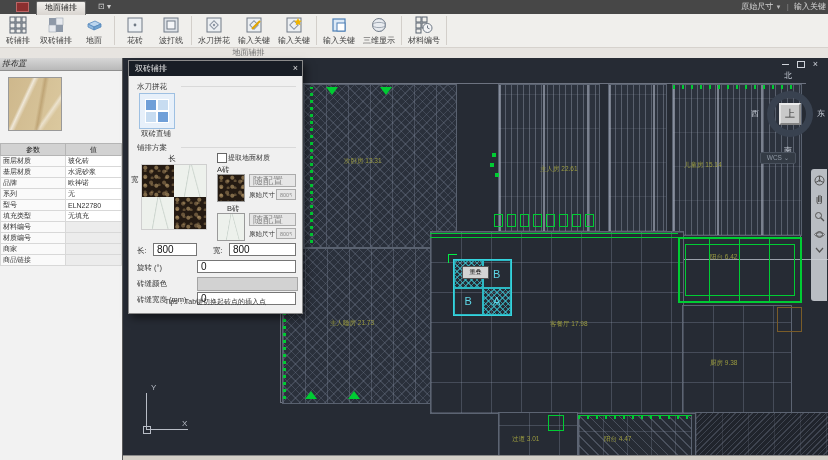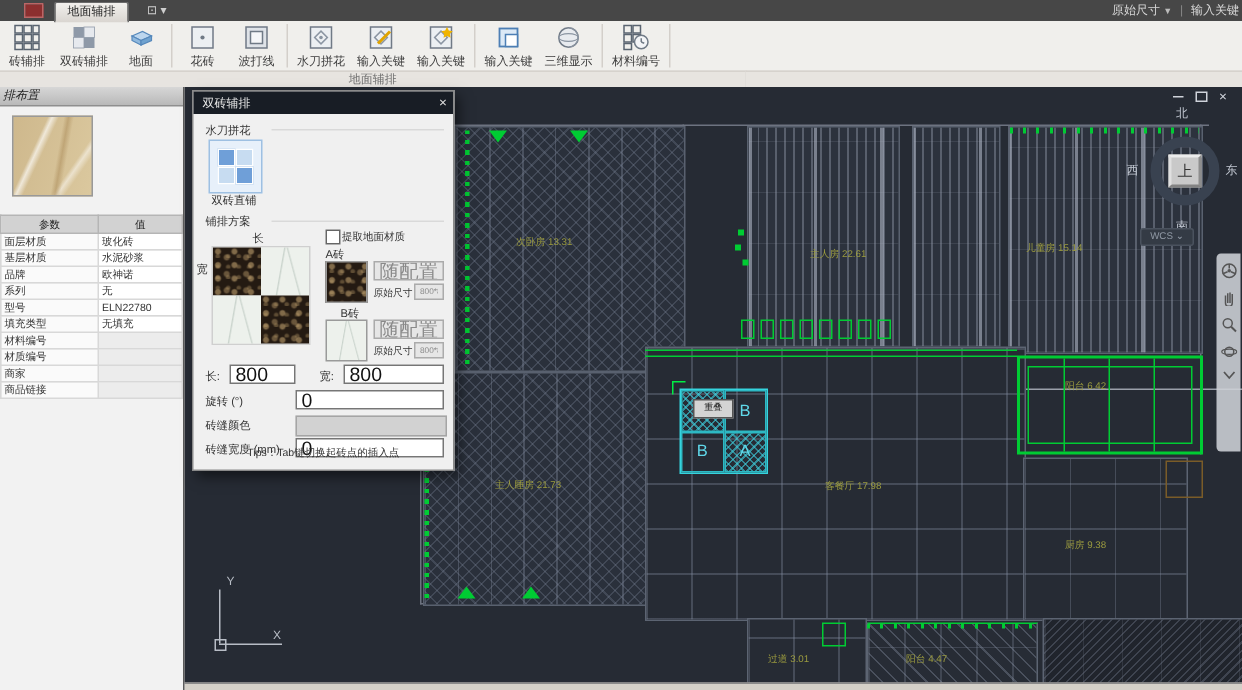--- a/index.html
+++ b/index.html
@@ -62,21 +62,21 @@
   .checker{position:absolute;left:12px;top:77px;width:64px;height:64px;display:grid;
            grid-template-columns:32px 32px;grid-template-rows:32px 32px;border:1px solid #cfcfcf;}
   .marble-dark{background-color:#241a12;
      background-image:radial-gradient(circle at 30% 30%,rgba(205,172,118,.55) 0 1.5px,transparent 2.5px),
                       radial-gradient(circle at 70% 60%,rgba(190,158,108,.45) 0 1.5px,transparent 2.5px),
                       radial-gradient(circle at 45% 85%,rgba(180,150,100,.4) 0 1px,transparent 2px);
      background-size:11px 9px,13px 11px,7px 7px;}
   .marble-light{background-color:#edf1ec;
      background-image:linear-gradient(100deg,transparent 40%,rgba(150,168,158,.4) 42%,transparent 45%),
                       linear-gradient(75deg,transparent 62%,rgba(150,168,158,.35) 64%,transparent 67%);}
-  .dfield{position:absolute;height:13px;border:1px solid #767676;background:#fff;font-size:13px;
+  .dfield{position:absolute;height:13px;border:1px solid #767676;background:#fff;font-size:10px;
           font-family:"Liberation Sans",sans-serif;padding:0 3px;box-sizing:border-box;color:#111;}
   .dfield[disabled]{background:#e6e6e6;color:#8a8a8a;border-color:#ababab;}
   .dlbl{position:absolute;font-size:7.5px;color:#333;white-space:nowrap;}
   .thumb-s{position:absolute;width:26px;height:26px;border:1px solid #9a9a9a;}
   .cbx{position:absolute;width:8px;height:8px;border:1px solid #666;background:#fff;}
   .swatch{position:absolute;height:12px;background:#d2d2d2;border:1px solid #a5a5a5;}
   .tips{position:absolute;left:0;right:0;bottom:6px;text-align:center;font-size:7px;color:#333;}
   
   .canvas{position:absolute;left:122px;top:57px;width:706px;height:398px;background:#262b34;overflow:hidden;z-index:10;}
   .room{position:absolute;}

